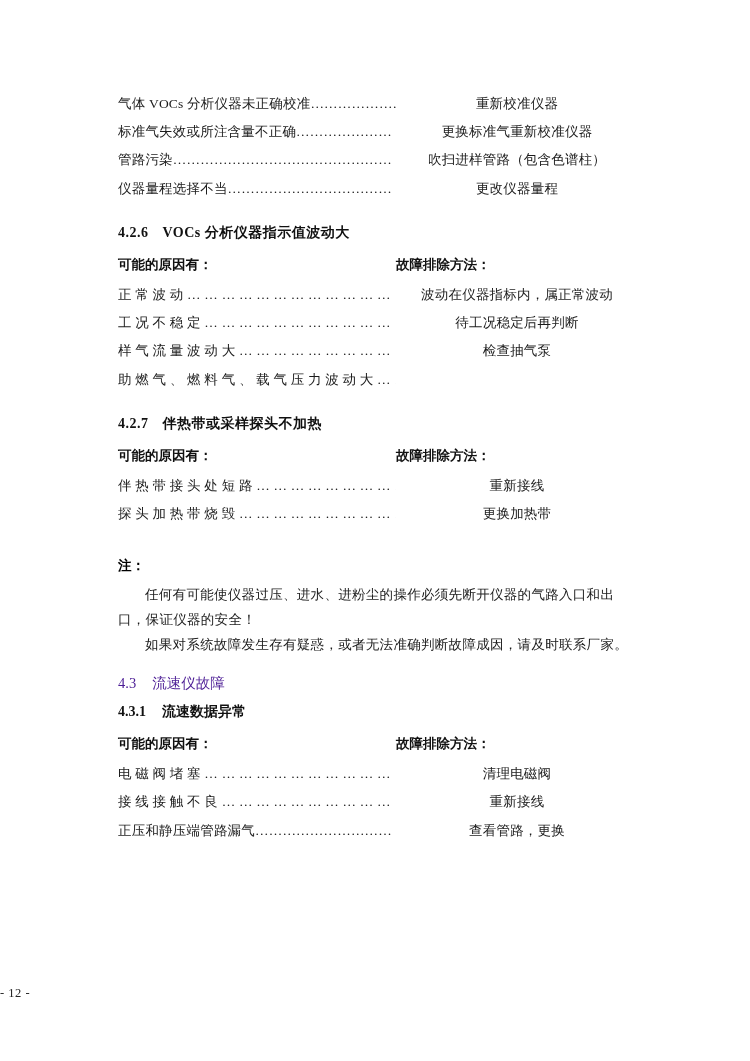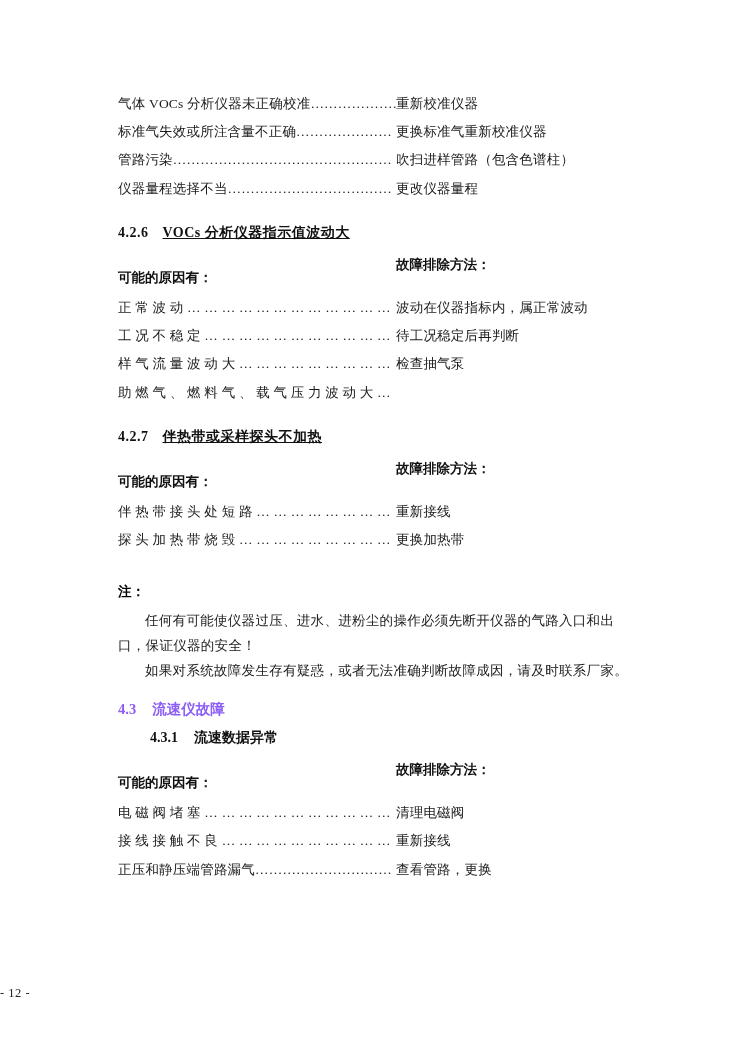--- a/index.html
+++ b/index.html
@@ -38,79 +38,77 @@
     width: 278px;
     flex: 0 0 278px;
     white-space: nowrap;
     overflow: hidden;
     letter-spacing: 0.2px;
   }
   .row .remedy {
     flex: 1 1 auto;
     white-space: nowrap;
     letter-spacing: 0.2px;
+    text-align: center;
   }
   .heading {
     font-weight: bold;
     font-size: 14px;
     color: #111;
     margin: 26px 0 14px 0;
     letter-spacing: 0.5px;
-    text-decoration: underline;
   }
   .heading .num {
     display: inline-block;
     margin-right: 14px;
   }
   .subheading-row {
     display: flex;
     margin-bottom: 12px;
     font-size: 13.5px;
     font-weight: bold;
     color: #111;
   }
   .subheading-row .left {
     width: 278px;
     flex: 0 0 278px;
-    margin-top: 13px;
   }
   .note-label {
     font-weight: bold;
     font-size: 13.5px;
     margin-top: 34px;
     margin-bottom: 8px;
   }
   .note-para {
     font-size: 13.5px;
     line-height: 1.85;
     color: #1b1b1b;
     text-indent: 2em;
     margin: 0;
     letter-spacing: 0.3px;
   }
   .section-title {
-    font-weight: bold;
+    font-weight: normal;
     font-size: 14.5px;
-    color: #8b5cf6;
+    color: #4c1d95;
     margin: 16px 0 10px 0;
   }
   .section-title .num {
     display: inline-block;
     margin-right: 16px;
   }
   .sub-section-title {
     font-weight: bold;
     font-size: 14px;
     color: #111;
     margin: 10px 0 14px 0;
   }
   .sub-section-title .num {
     display: inline-block;
     margin-right: 16px;
-    margin-left: 32px;
   }
   .footer {
     position: absolute;
     left: 0;
     right: 0;
     bottom: 60px;
     text-align: left;
     font-size: 12.5px;
     color: #222;
     letter-spacing: 0.5px;

